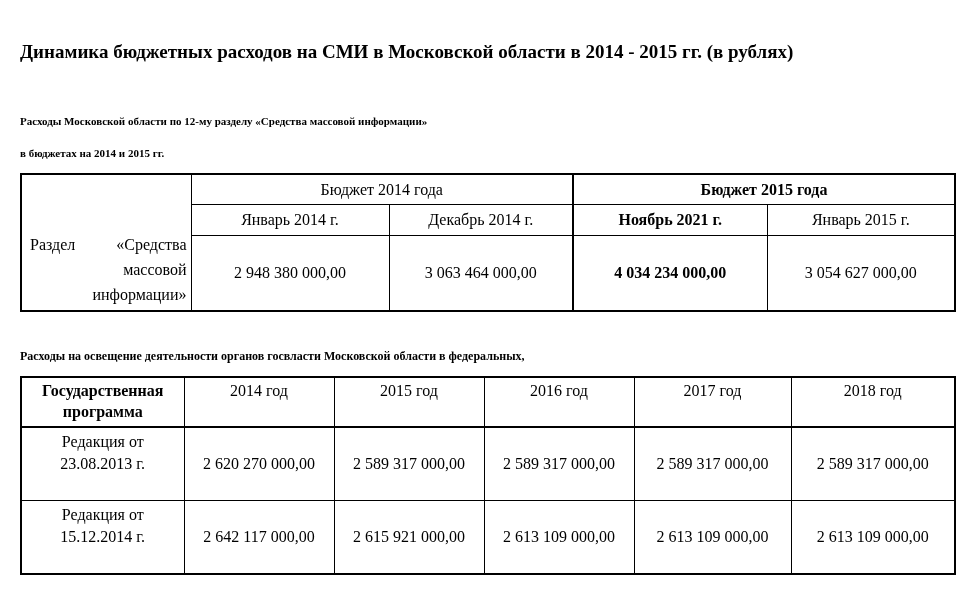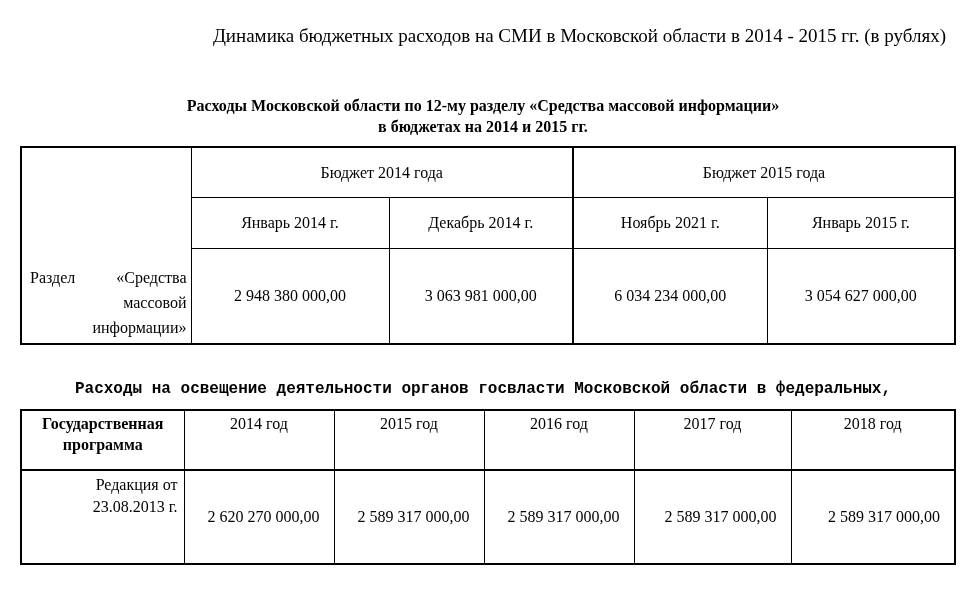--- a/index.html
+++ b/index.html
@@ -10,98 +10,97 @@
   }
   body {
     width: 966px;
     height: 590px;
     overflow: hidden;
     font-family: "Liberation Serif", "DejaVu Serif", serif;
   }
   .doc { width: 966px; height: 590px; position: relative; }
 
   .title {
-    margin: 24px 20px 0 20px;
-    text-align: right;
-    font-weight: normal;
+    margin: 40px 20px 0 20px;
+    text-align: left;
+    font-weight: bold;
     font-size: 19px;
     line-height: 23px;
   }
 
   .caption {
     margin-left: 20px;
     margin-right: 20px;
-    text-align: center;
+    text-align: left;
     font-weight: bold;
-    font-size: 16px;
+    font-size: 11px;
     line-height: 21px;
   }
   .cap1 { margin-top: 48px; }
-  .cap2 { }
+  .cap2 { margin-top: 11px; }
 
   table {
     border-collapse: collapse;
     table-layout: fixed;
     width: 934px;
     margin-left: 20px;
     border: 2px solid #000;
   }
   td {
     border: 1px solid #000;
     font-size: 16px;
     text-align: center;
     vertical-align: middle;
-    padding: 14px;
+    padding: 4px;
     white-space: nowrap;
     overflow: hidden;
   }
 
   
   .t1 { margin-top: 9px; }
   .t1 .r1 td { height: 21px; }
   .t1 .r2 td { height: 22px; }
   .t1 .r3 td { height: 66px; }
-  .t1 td.grp2 { border-left-width: 2px; }
+  .t1 td.grp2 { border-left-width: 2px; font-weight: bold; }
   .t1 td.label {
     vertical-align: bottom;
     text-align: left;
     padding: 0 4px 3px 8px;
     line-height: 25px;
     white-space: normal;
     margin-top: 32px;
   }
   .t1 td.label .jline {
     display: block;
     text-align: justify;
     text-align-last: justify;
   }
   .t1 td.label .lline { display: block; text-align: right; }
 
   
   .heading2 {
     margin: 30px 20px 0 20px;
-    text-align: center;
+    text-align: left;
     font-weight: bold;
-    font-size: 16px;
-    font-family: Liberation Mono, monospace;
+    font-size: 12px;
   }
   .heading2 div { line-height: 28px; }
 
   
   .t2 { margin-top: 6px; }
   .t2 tr.head td {
     height: 40px;
     vertical-align: top;
     padding-top: 2px;
     line-height: 21px;
     border-bottom-width: 2px;
     white-space: normal;
   }
   .t2 tr.head td.first { font-weight: bold; }
-  .t2 tr.datarow td { height: 64px; text-align: right; }
+  .t2 tr.datarow td { height: 64px; }
   .t2 tr.datarow td.rowlabel {
     vertical-align: top;
     padding: 3px 6px 0 6px;
     line-height: 22px;
     white-space: normal;
   }
 </style>
 </head>
 <body>
 
@@ -131,22 +130,22 @@
         <td colspan="2" class="grp2">Бюджет 2015 года</td>
       </tr>
       <tr class="r2">
         <td>Январь 2014 г.</td>
         <td>Декабрь 2014 г.</td>
         <td class="grp2">Ноябрь 2021 г.</td>
         <td>Январь 2015 г.</td>
       </tr>
       <tr class="r3">
         <td>2 948 380 000,00</td>
-        <td>3 063 981 000,00</td>
-        <td class="grp2">6 034 234 000,00</td>
+        <td>3 063 464 000,00</td>
+        <td class="grp2">4 034 234 000,00</td>
         <td>3 054 627 000,00</td>
       </tr>
     </tbody>
   </table>
 
   <div class="heading2">
     <div>Расходы на освещение деятельности органов госвласти Московской области в федеральных,</div>
   </div>
 
   <table class="t2">
@@ -168,16 +167,24 @@
         <td>2018 год</td>
       </tr>
       <tr class="datarow">
         <td class="rowlabel">Редакция от 23.08.2013 г.</td>
         <td>2 620 270 000,00</td>
         <td>2 589 317 000,00</td>
         <td>2 589 317 000,00</td>
         <td>2 589 317 000,00</td>
         <td>2 589 317 000,00</td>
       </tr>
+      <tr class="datarow">
+        <td class="rowlabel">Редакция от 15.12.2014 г.</td>
+        <td>2 642 117 000,00</td>
+        <td>2 615 921 000,00</td>
+        <td>2 613 109 000,00</td>
+        <td>2 613 109 000,00</td>
+        <td>2 613 109 000,00</td>
+      </tr>
     </tbody>
   </table>
 
 </div>
 
 </body></html>

